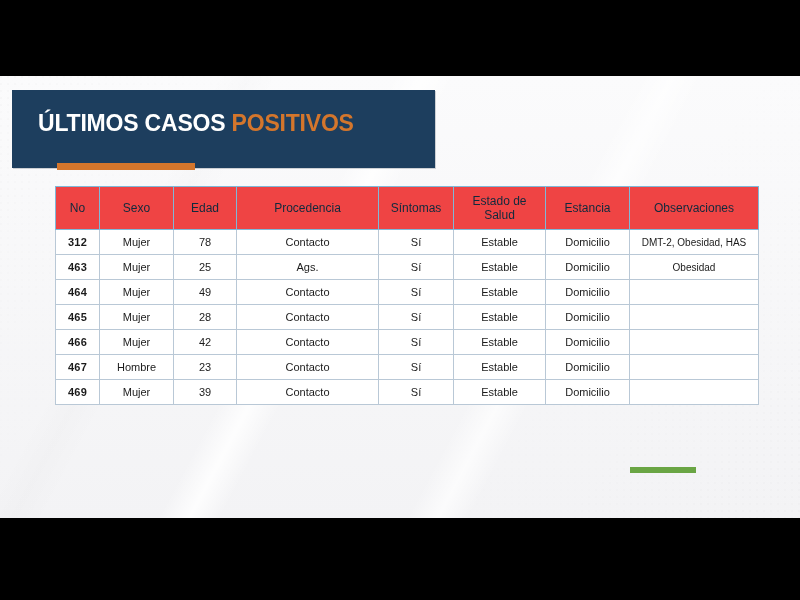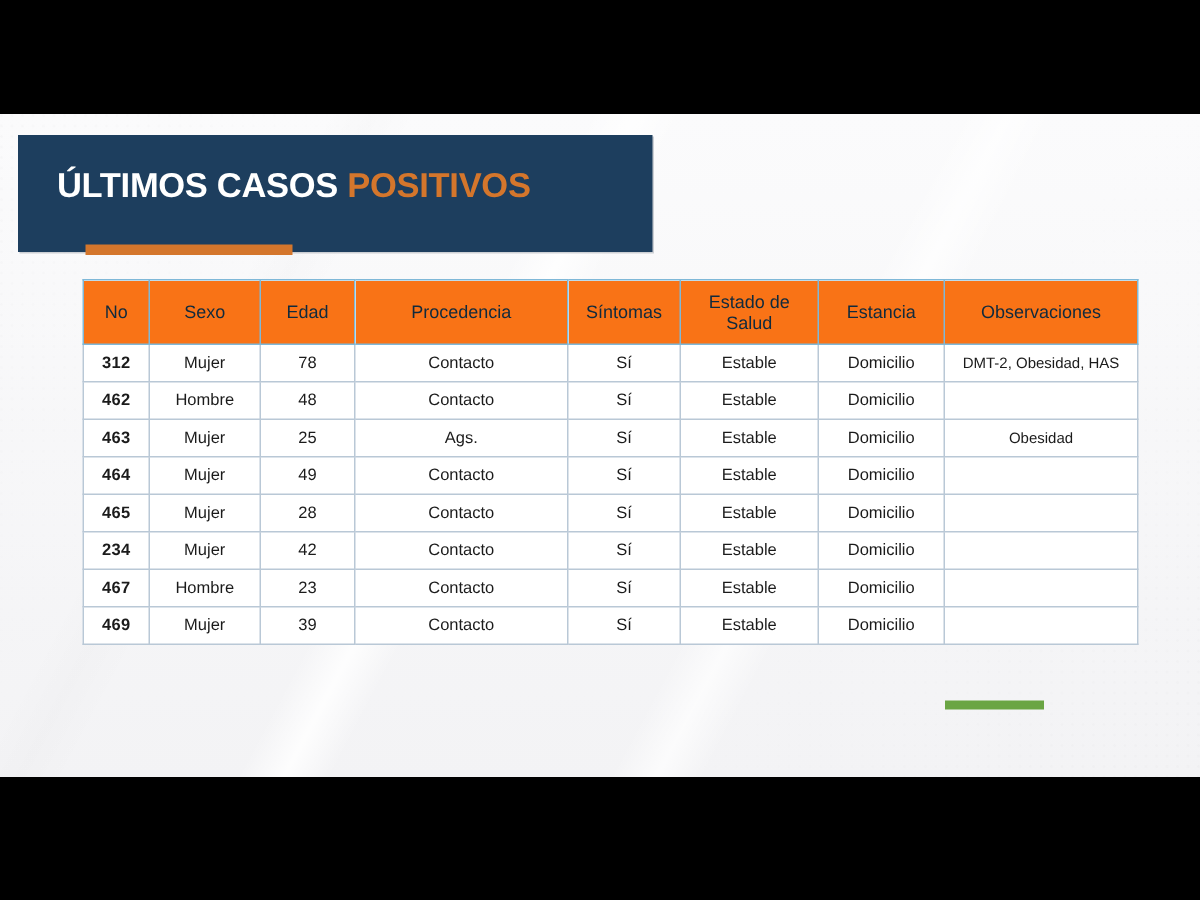--- a/index.html
+++ b/index.html
@@ -115,21 +115,21 @@
   #cases-table th,
   #cases-table td {
     border: 1px solid #9fb4c6;
     padding: 0 3px;
     text-align: center;
     vertical-align: middle;
     overflow: hidden;
     white-space: nowrap;
   }
   #cases-table thead th {
-    background: #f97316;
+    background: #ef4444;
     color: #102a3d;
     font-weight: normal;
     font-size: 12px;
     height: 42px;
     line-height: 14px;
     white-space: normal;
     border-color: #7fb8d8;
   }
   #cases-table tbody td {
     height: 24px;
@@ -194,30 +194,20 @@
           <td class="col-no">312</td>
           <td>Mujer</td>
           <td>78</td>
           <td>Contacto</td>
           <td>Sí</td>
           <td>Estable</td>
           <td>Domicilio</td>
           <td class="col-obs">DMT-2, Obesidad, HAS</td>
         </tr>
         <tr>
-          <td class="col-no">462</td>
-          <td>Hombre</td>
-          <td>48</td>
-          <td>Contacto</td>
-          <td>Sí</td>
-          <td>Estable</td>
-          <td>Domicilio</td>
-          <td class="col-obs"></td>
-        </tr>
-        <tr>
           <td class="col-no">463</td>
           <td>Mujer</td>
           <td>25</td>
           <td>Ags.</td>
           <td>Sí</td>
           <td>Estable</td>
           <td>Domicilio</td>
           <td class="col-obs">Obesidad</td>
         </tr>
         <tr>
@@ -234,21 +224,21 @@
           <td class="col-no">465</td>
           <td>Mujer</td>
           <td>28</td>
           <td>Contacto</td>
           <td>Sí</td>
           <td>Estable</td>
           <td>Domicilio</td>
           <td class="col-obs"></td>
         </tr>
         <tr>
-          <td class="col-no">234</td>
+          <td class="col-no">466</td>
           <td>Mujer</td>
           <td>42</td>
           <td>Contacto</td>
           <td>Sí</td>
           <td>Estable</td>
           <td>Domicilio</td>
           <td class="col-obs"></td>
         </tr>
         <tr>
           <td class="col-no">467</td>

